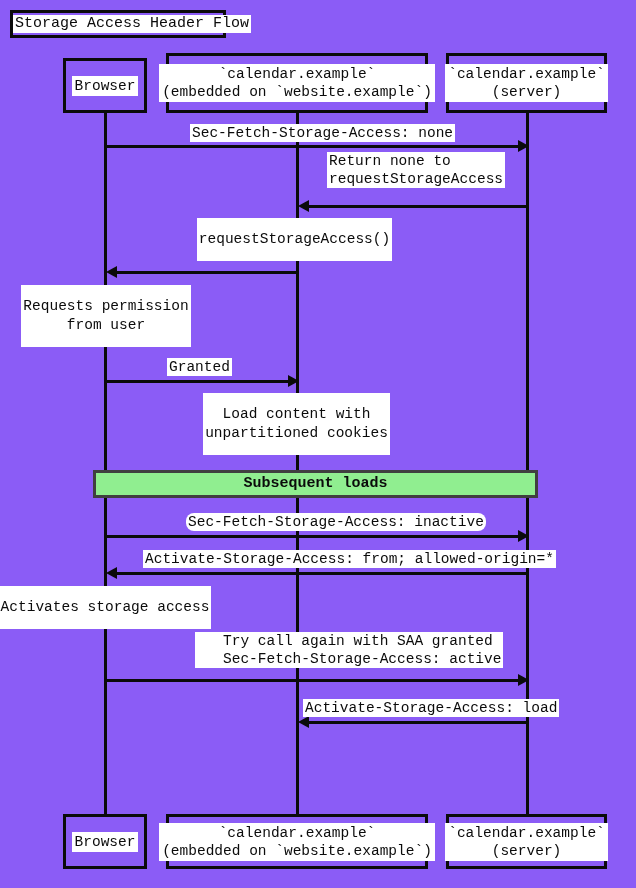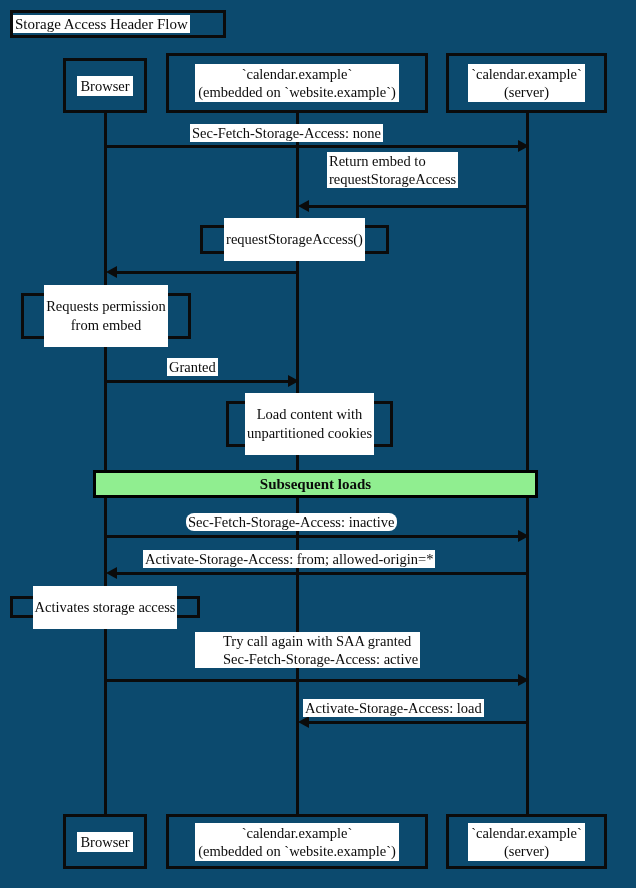--- a/index.html
+++ b/index.html
@@ -4,22 +4,22 @@
 <style>
   html, body {
     margin: 0;
     padding: 0;
     background: #4a7050;
   }
   #diagram {
     position: relative;
     width: 636px;
     height: 888px;
-    background: #0c4a6e;
-    font-family: Liberation Serif, serif;
+    background: #8b5cf6;
+    font-family: Liberation Mono, monospace;
     overflow: hidden;
   }
   
   .title-box {
     position: absolute;
     left: 10px;
     top: 10px;
     width: 216px;
     height: 28px;
     border: 3px solid #0b0b0b;
@@ -101,21 +101,21 @@
     color: #0b0b0b;
     font-size: 14.5px;
     line-height: 19px;
     text-align: center;
     white-space: pre;
     padding: 12px 2px;
   }
   
   .divider {
     position: absolute;
-    border: 3px solid #000000;
+    border: 3px solid #404040;
     box-sizing: border-box;
     display: flex;
     align-items: center;
     justify-content: center;
   }
   .divider .dtxt {
     color: #0b0b0b;
     font-size: 15px;
     line-height: 18px;
     font-weight: bold;
@@ -146,40 +146,40 @@
     <span class="label">`calendar.example`
 (server)</span>
   </div>
 
   <div class="arrow-line" style="left:105px; top:145px; width:415px;"></div>
   <div class="arrow-head right" style="left:518px; top:140px;"></div>
   <div class="msg-label" style="left:190px; top:124px;">Sec-Fetch-Storage-Access: none</div>
 
   <div class="arrow-line" style="left:308px; top:205px; width:220px;"></div>
   <div class="arrow-head left" style="left:298px; top:200px;"></div>
-  <div class="msg-label" style="left:327px; top:152px;">Return embed to
+  <div class="msg-label" style="left:327px; top:152px;">Return none to
 requestStorageAccess</div>
 
   <div class="note" style="left:200px; top:225px; width:189px; height:29px;">
     <span class="ntxt">requestStorageAccess()</span>
   </div>
 
   <div class="arrow-line" style="left:116px; top:271px; width:182px;"></div>
   <div class="arrow-head left" style="left:106px; top:266px;"></div>
 
   <div class="note" style="left:21px; top:293px; width:170px; height:46px;">
     <span class="ntxt">Requests permission
-from embed</span>
+from user</span>
   </div>
 
   <div class="arrow-line" style="left:105px; top:380px; width:186px;"></div>
   <div class="arrow-head right" style="left:288px; top:375px;"></div>
   <div class="msg-label" style="left:167px; top:358px;">Granted</div>
 
-  <div class="note" style="left:226px; top:401px; width:167px; height:46px;">
+  <div class="note" style="left:213px; top:401px; width:167px; height:46px;">
     <span class="ntxt">Load content with
 unpartitioned cookies</span>
   </div>
 
   <div class="divider" style="left:93px; top:470px; width:445px; height:28px; background:#90ee90;">
     <span class="dtxt">Subsequent loads</span>
   </div>
 
   <div class="arrow-line" style="left:105px; top:535px; width:415px;"></div>
   <div class="arrow-head right" style="left:518px; top:530px;"></div>

